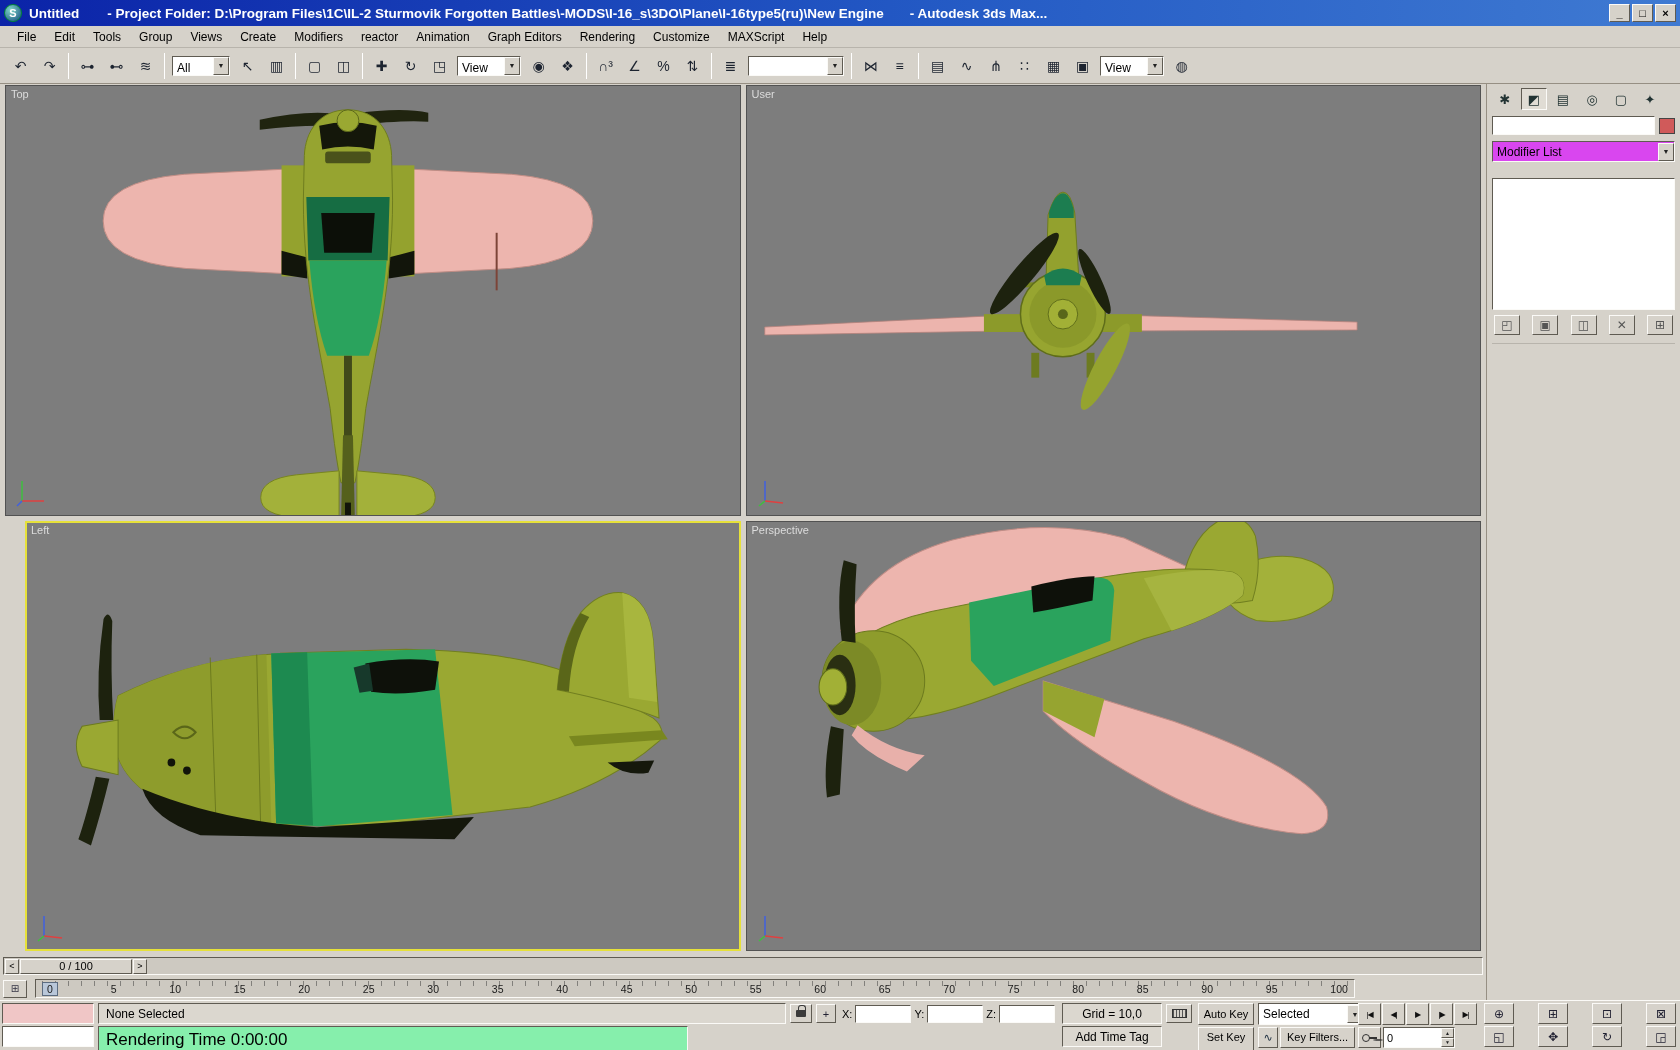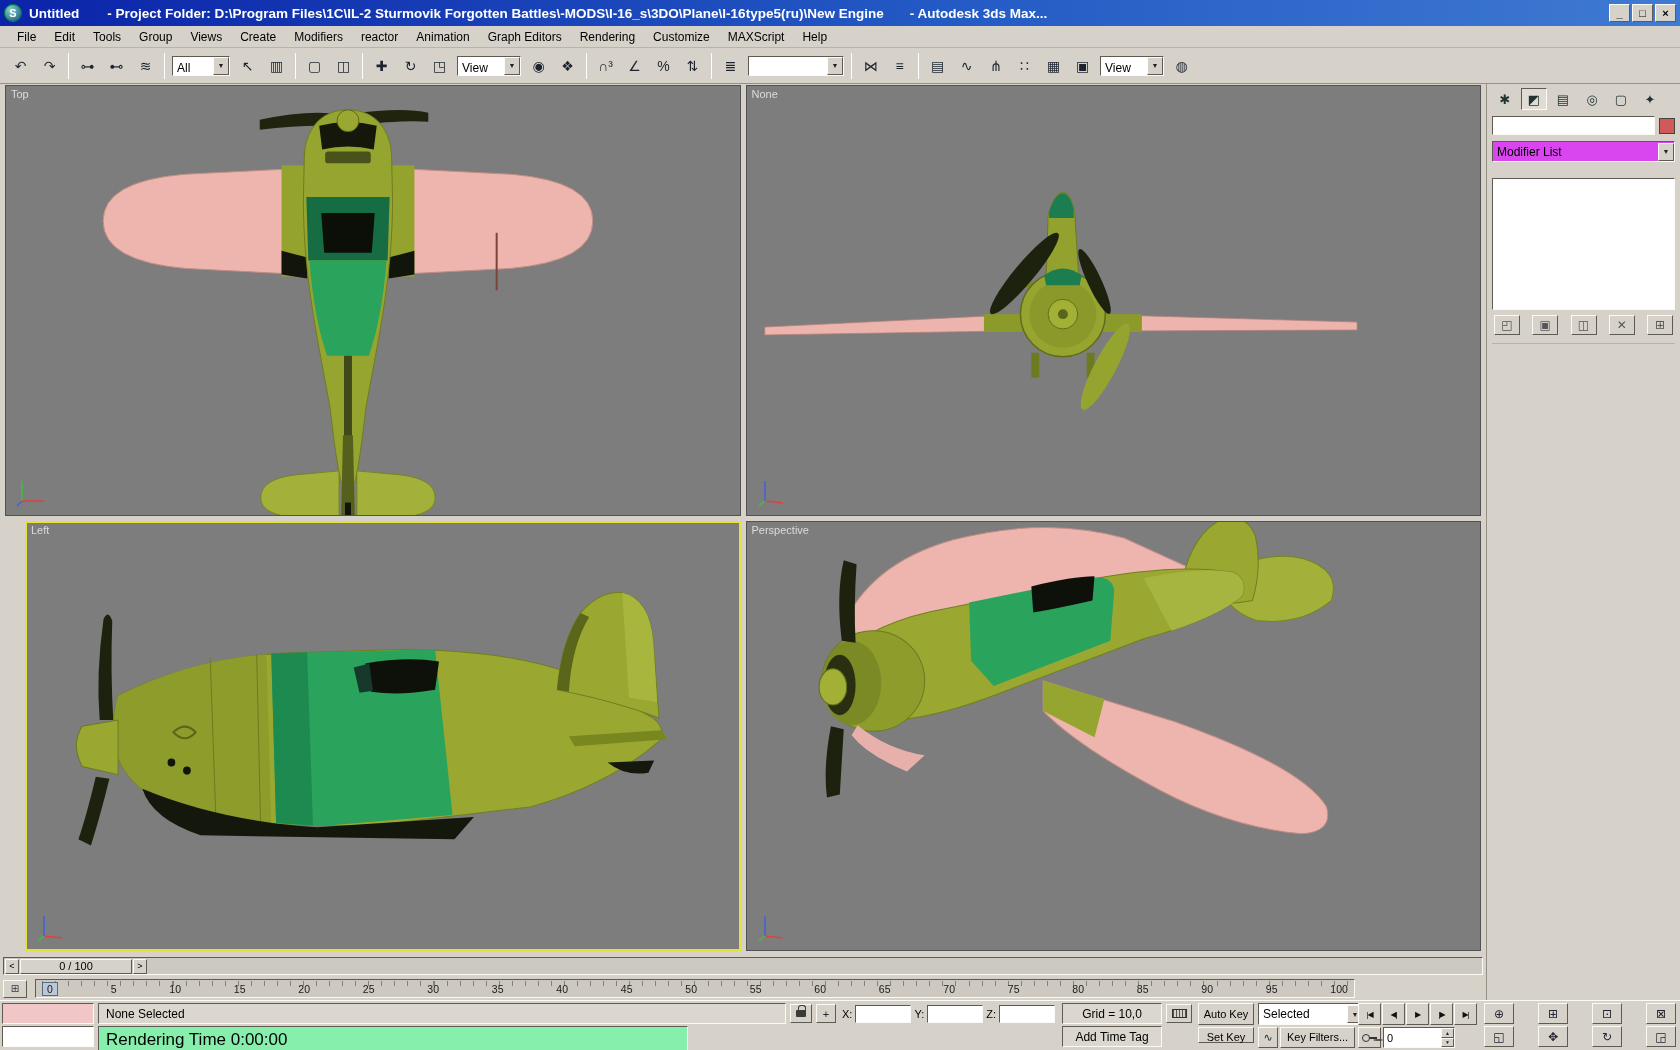--- a/index.html
+++ b/index.html
@@ -82,21 +82,21 @@
   .lockicon::before{content:"";position:absolute;top:-5px;left:2px;width:6px;height:5px;border:1.5px solid #3a3a3a;border-bottom:none;border-radius:3px 3px 0 0;}
   .absbtn{left:816px;top:3px;width:20px;height:19px;font-size:11px;color:#223;}
   .xyz{left:842px;top:3px;height:19px;display:flex;align-items:center;gap:3px;}
   .axis-label{font-size:11px;}
   .coord-field{width:56px;height:18px;background:#fff;border:1px solid;border-color:#5f5b52 #fbfaf7 #fbfaf7 #5f5b52;outline:none;font-size:11px;padding:0 2px;}
   .gridbox{left:1062px;top:2px;width:100px;height:21px;background:#dbd7cf;text-align:center;padding-top:3px;font-size:12px;}
   .timetag{left:1062px;top:25px;width:100px;height:21px;background:#dbd7cf;text-align:center;padding-top:3px;font-size:12px;}
   .kbdbtn{left:1166px;top:3px;width:26px;height:19px;}
   .kbdicon{width:15px;height:9px;border:1px solid #333;background:repeating-linear-gradient(90deg,#555 0 1px,transparent 1px 3px);display:block;}
   .akey{left:1198px;top:2px;width:56px;height:22px;text-align:center;padding-top:4px;font-size:11px;}
-  .skey{left:1198px;top:26px;width:56px;height:16px;text-align:center;padding-top:3px;font-size:11px;}
+  .skey{left:1198px;top:26px;width:56px;height:24px;text-align:center;padding-top:3px;font-size:11px;}
   .seldrop{left:1258px;top:2px;width:106px;height:22px;background:#fff;border:1px solid;border-color:#5f5b52 #fbfaf7 #fbfaf7 #5f5b52;display:flex;align-items:center;padding-left:4px;font-size:12px;}
   .kfrow{left:1258px;top:26px;display:flex;gap:2px;}
   .kf-curve{width:20px;height:21px;font-size:11px;color:#234;}
   .kfbtn{width:75px;height:21px;text-align:center;padding-top:3px;font-size:11px;}
   .playback{left:1358px;top:2px;display:flex;gap:1px;}
   .pb-btn{width:23px;height:22px;font-size:8px;color:#111;display:flex;align-items:center;justify-content:center;letter-spacing:-1px;}
   .keyframe-row{left:1358px;top:26px;display:flex;gap:2px;align-items:center;}
   .keybtn{width:23px;height:21px;}
   .keyicon{width:15px;height:7px;position:relative;display:block;}
   .keyicon::before{content:"";position:absolute;left:0;top:0;width:6px;height:6px;border:1.5px solid #333;border-radius:50%;}
@@ -302,21 +302,21 @@
             <circle cx="320" cy="230" r="34" fill="#8b992a"></circle>
             <path d="M301,191 Q320,177 339,191 L337,201 L303,201 Z" fill="#1c7d50"></path>
             <rect x="288" y="269" width="8" height="25" fill="#6d7b20"></rect>
             <rect x="344" y="269" width="8" height="25" fill="#6d7b20"></rect>
             <ellipse cx="281" cy="189" rx="10" ry="53" transform="rotate(40 281 189)" fill="#1d220e"></ellipse>
             <ellipse cx="352" cy="197" rx="7" ry="36" transform="rotate(-25 352 197)" fill="#1d220e"></ellipse>
             <ellipse cx="363" cy="283" rx="11" ry="49" transform="rotate(28 363 283)" fill="#95a32f"></ellipse>
             <circle cx="320" cy="230" r="15" fill="#a2b036" stroke="#5f6d1a"></circle>
             <circle cx="320" cy="230" r="5" fill="#59661a"></circle>
           </svg>
-          <span class="vp-label">None</span>
+          <span class="vp-label">User</span>
           <svg class="tripod" viewBox="0 0 36 36">
             <path d="M10,28 L10,8" stroke="#4060e0" stroke-width="1.5" fill="none"></path>
             <path d="M10,28 L28,30" stroke="#e04040" stroke-width="1.5" fill="none"></path>
             <path d="M10,28 L4,33" stroke="#3fbf3f" stroke-width="1.5" fill="none"></path>
           </svg>
         </div>
 
         <div class="vp active">
           <svg class="plane" viewBox="0 0 736 424" preserveAspectRatio="none">
             <path d="M80,96 Q72,150 76,196 L90,196 Q87,148 89,98 Q85,86 80,96 Z" fill="#1d220e"></path>

